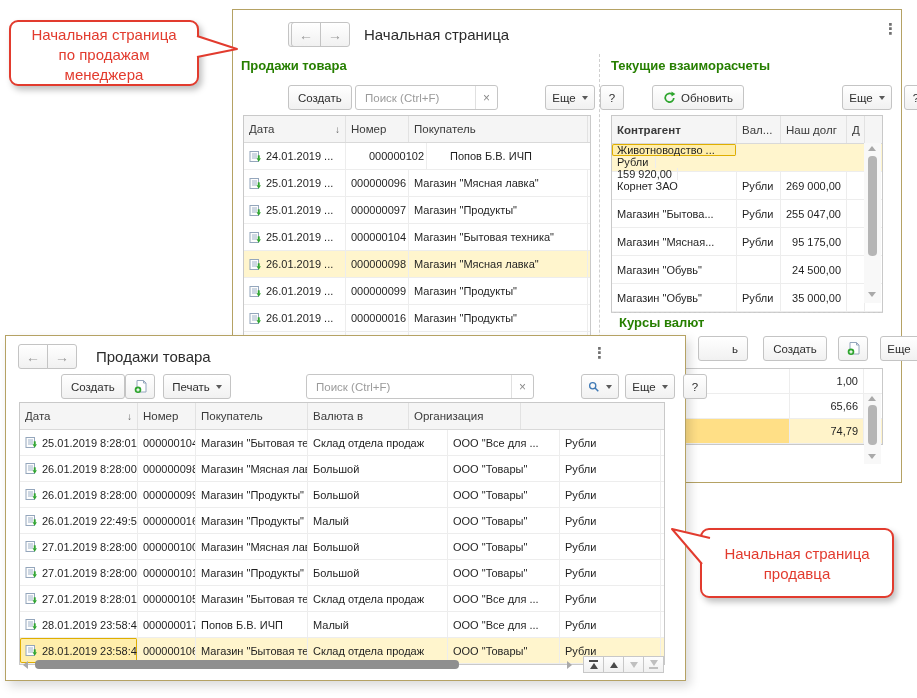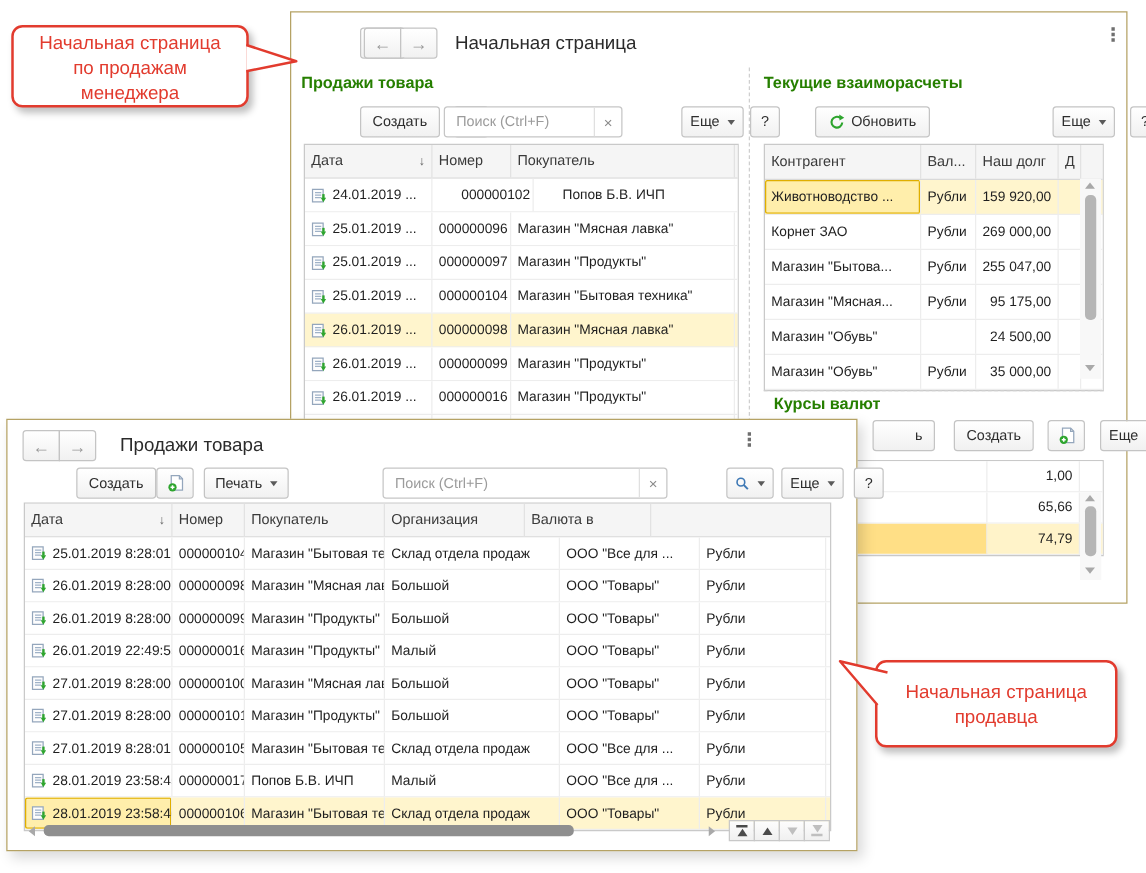--- a/index.html
+++ b/index.html
@@ -301,35 +301,35 @@
       </svg>
       <span>Обновить</span>
     </div>
     <div class="btn" style="left:568px;top:75px;width:50px;">
       <span>Еще</span>
         <span class="caret"></span>
     </div>
     <div class="btn squarebtn" style="left:630px;top:75px;width:24px;">?</div>
     <div id="st-table" class="tbl" style="left:378px;top:105px;width:272px;">
         <div class="thead" style="height: 27px;">
-          <div class="tc" style="width: 125px;">
+          <div class="tc" style="width: 125px; font-weight: bold;">
             <span>Контрагент</span>
           </div>
           <div class="tc" style="width: 44px;">
             <span>Вал...</span>
           </div>
           <div class="tc" style="width: 66px;">
             <span>Наш долг</span>
           </div>
           <div class="tc" style="width: 18px;">
             <span>Д</span>
           </div>
           <div class="tc" style="width: 17px; border-right: none;"></div>
         </div>
-        <div class="trow sel" style="height: 27px;">
+        <div class="trow sel" style="height: 27px; flex-direction: column;">
           <div class="tc selcell" style="width: 125px;">
             <span>Животноводство ...</span>
           </div>
           <div class="tc" style="width: 44px;">
             <span>Рубли</span>
           </div>
           <div class="tc num" style="width: 66px;">
             <span>159 920,00</span>
           </div>
           <div class="tc" style="width: 18px;">
@@ -510,25 +510,25 @@
           <div class="tc" style="width: 118px;">
             <span>Дата</span>
             <span class="sort">↓</span>
           </div>
           <div class="tc" style="width: 58px;">
             <span>Номер</span>
           </div>
           <div class="tc" style="width: 112px;">
             <span>Покупатель</span>
           </div>
+          <div class="tc" style="width: 101px;">
+            <span>Валюта в</span>
+          </div>
           <div class="tc" style="width: 112px;">
             <span>Организация</span>
-          </div>
-          <div class="tc" style="width: 101px;">
-            <span>Валюта в</span>
           </div>
         </div>
         <div class="trow" style="height: 25px;">
           <div class="tc" style="width: 118px;">
             <svg class="docicon" width="13" height="13" viewBox="0 0 13 13">
     <rect x="1" y="1.5" width="8.5" height="10" fill="#fdfdfd" stroke="#94a6bc"></rect>
     <line x1="3" y1="4" x2="8" y2="4" stroke="#9fb2c8"></line>
     <line x1="3" y1="6" x2="8" y2="6" stroke="#9fb2c8"></line>
     <line x1="3" y1="8" x2="8" y2="8" stroke="#9fb2c8"></line>
     <rect x="8.8" y="5.3" width="1.9" height="3.2" fill="#2ea52e"></rect>

